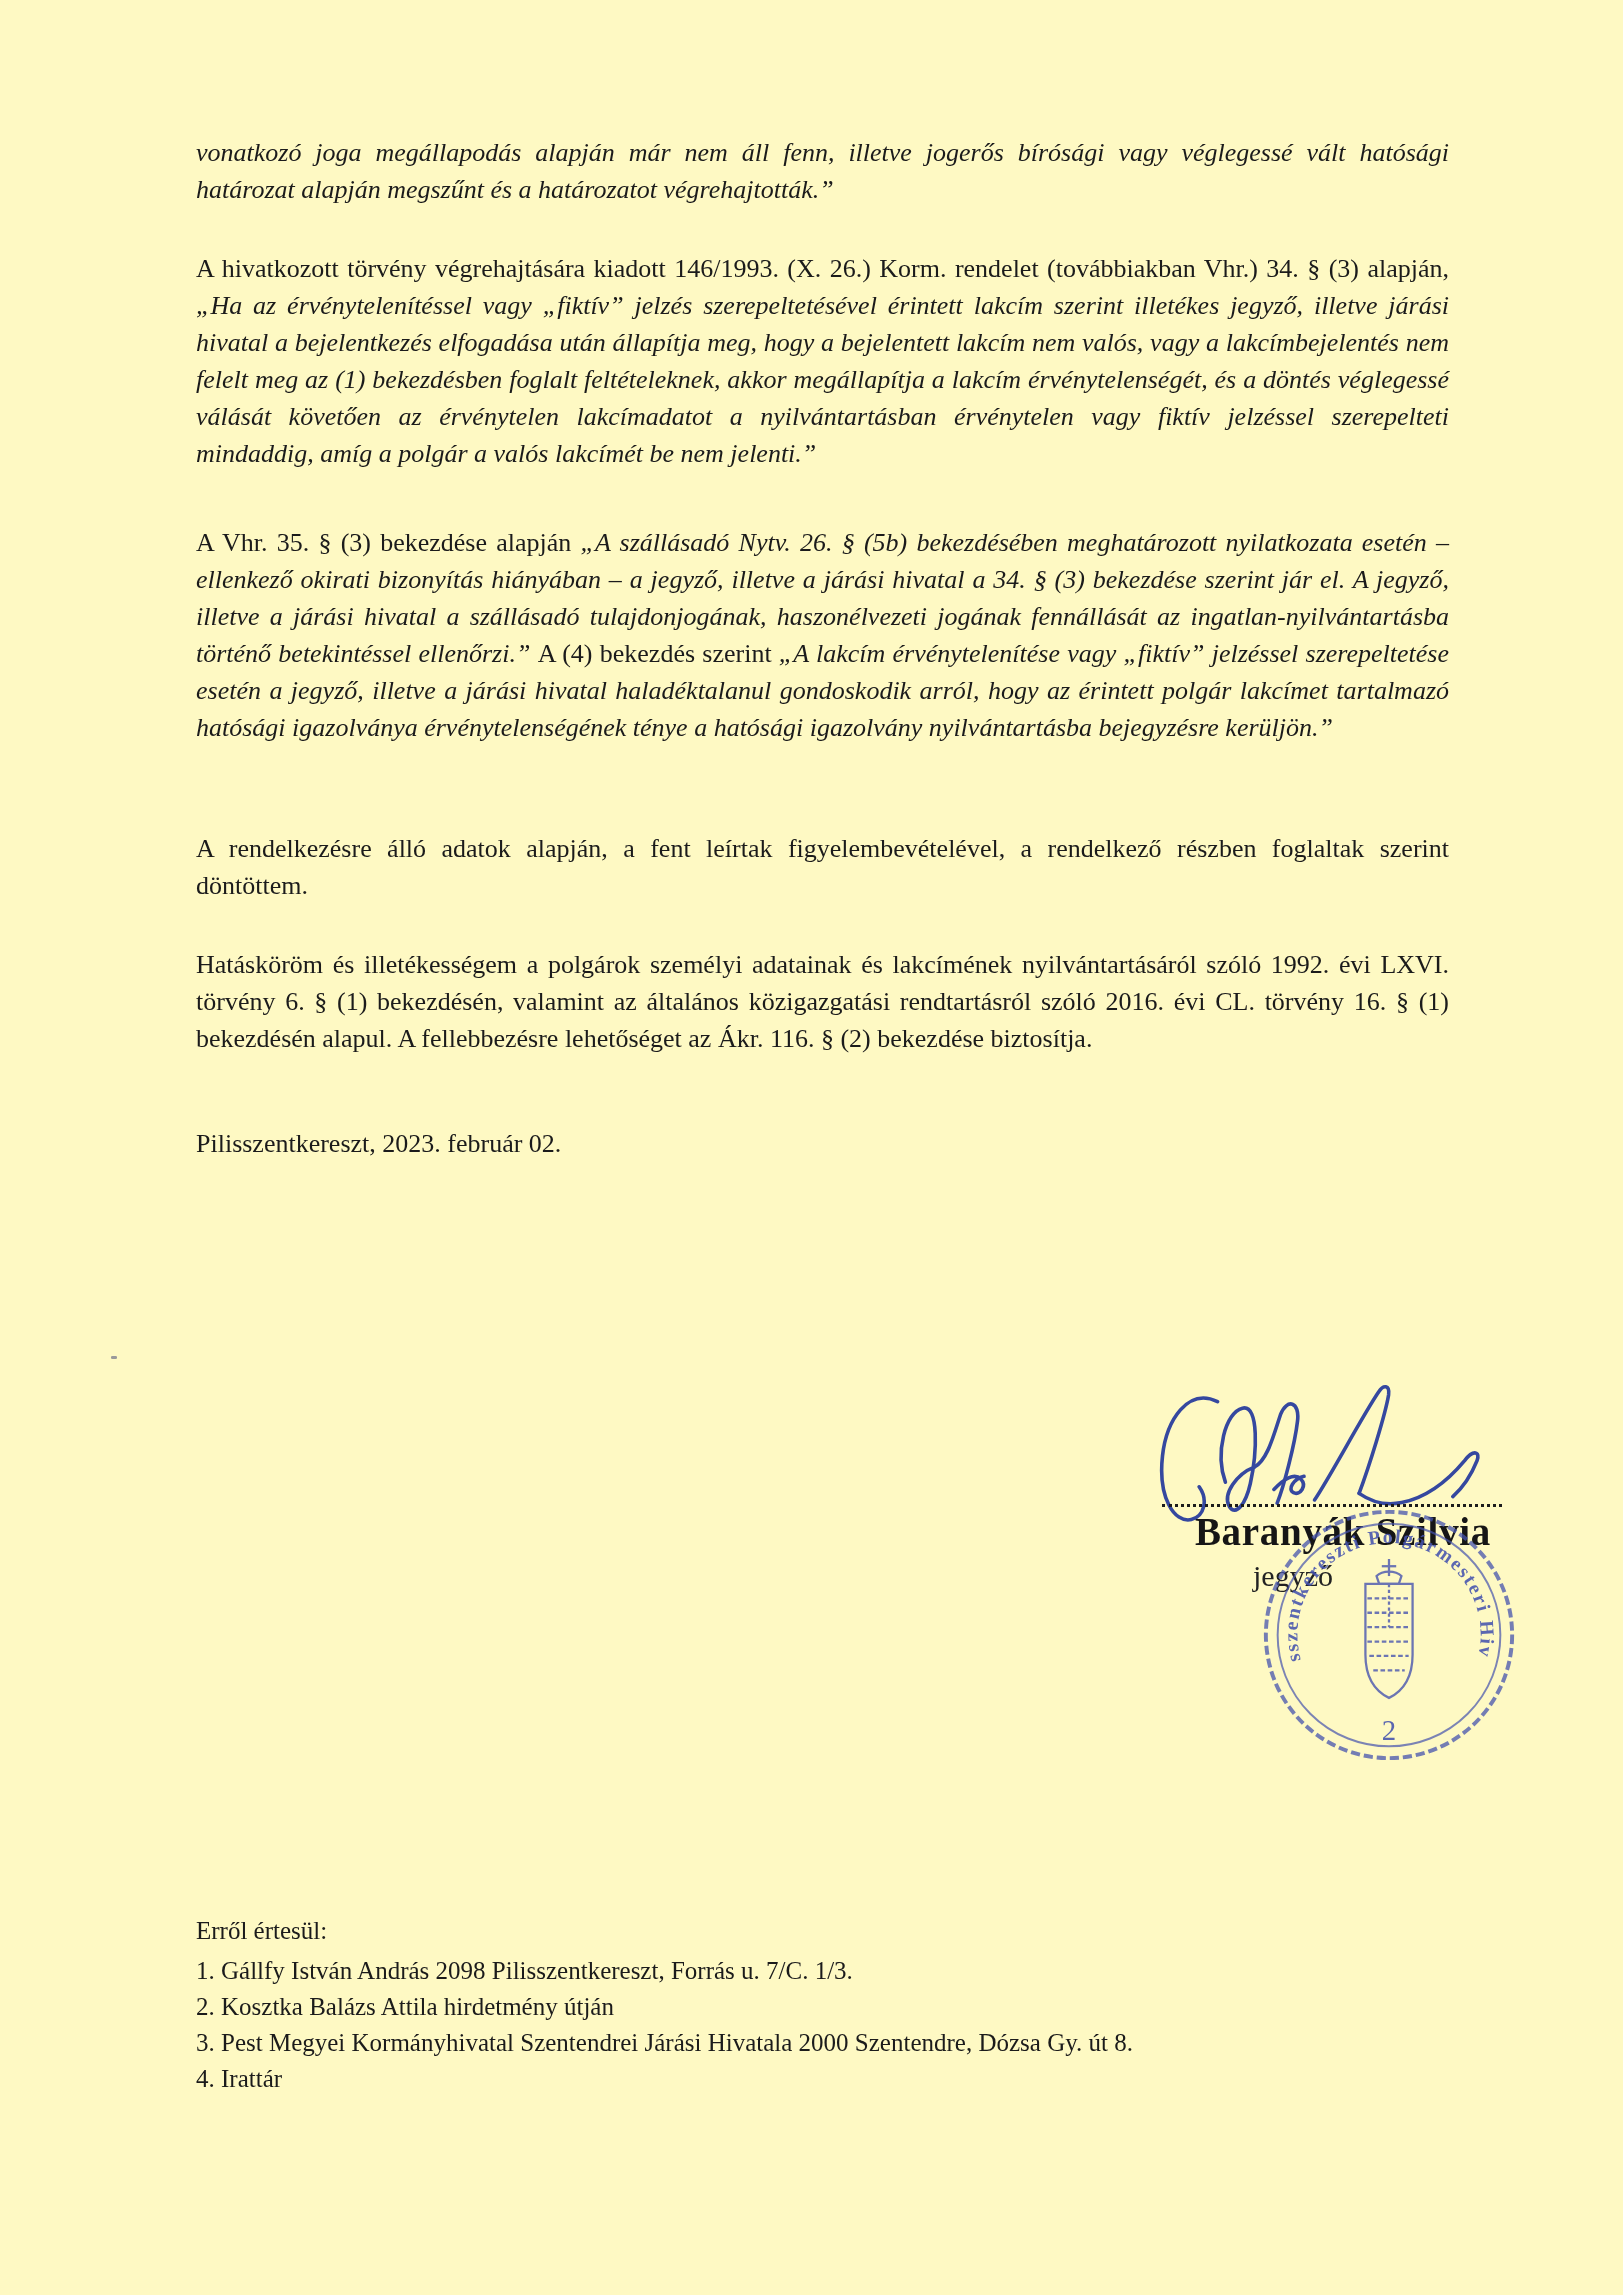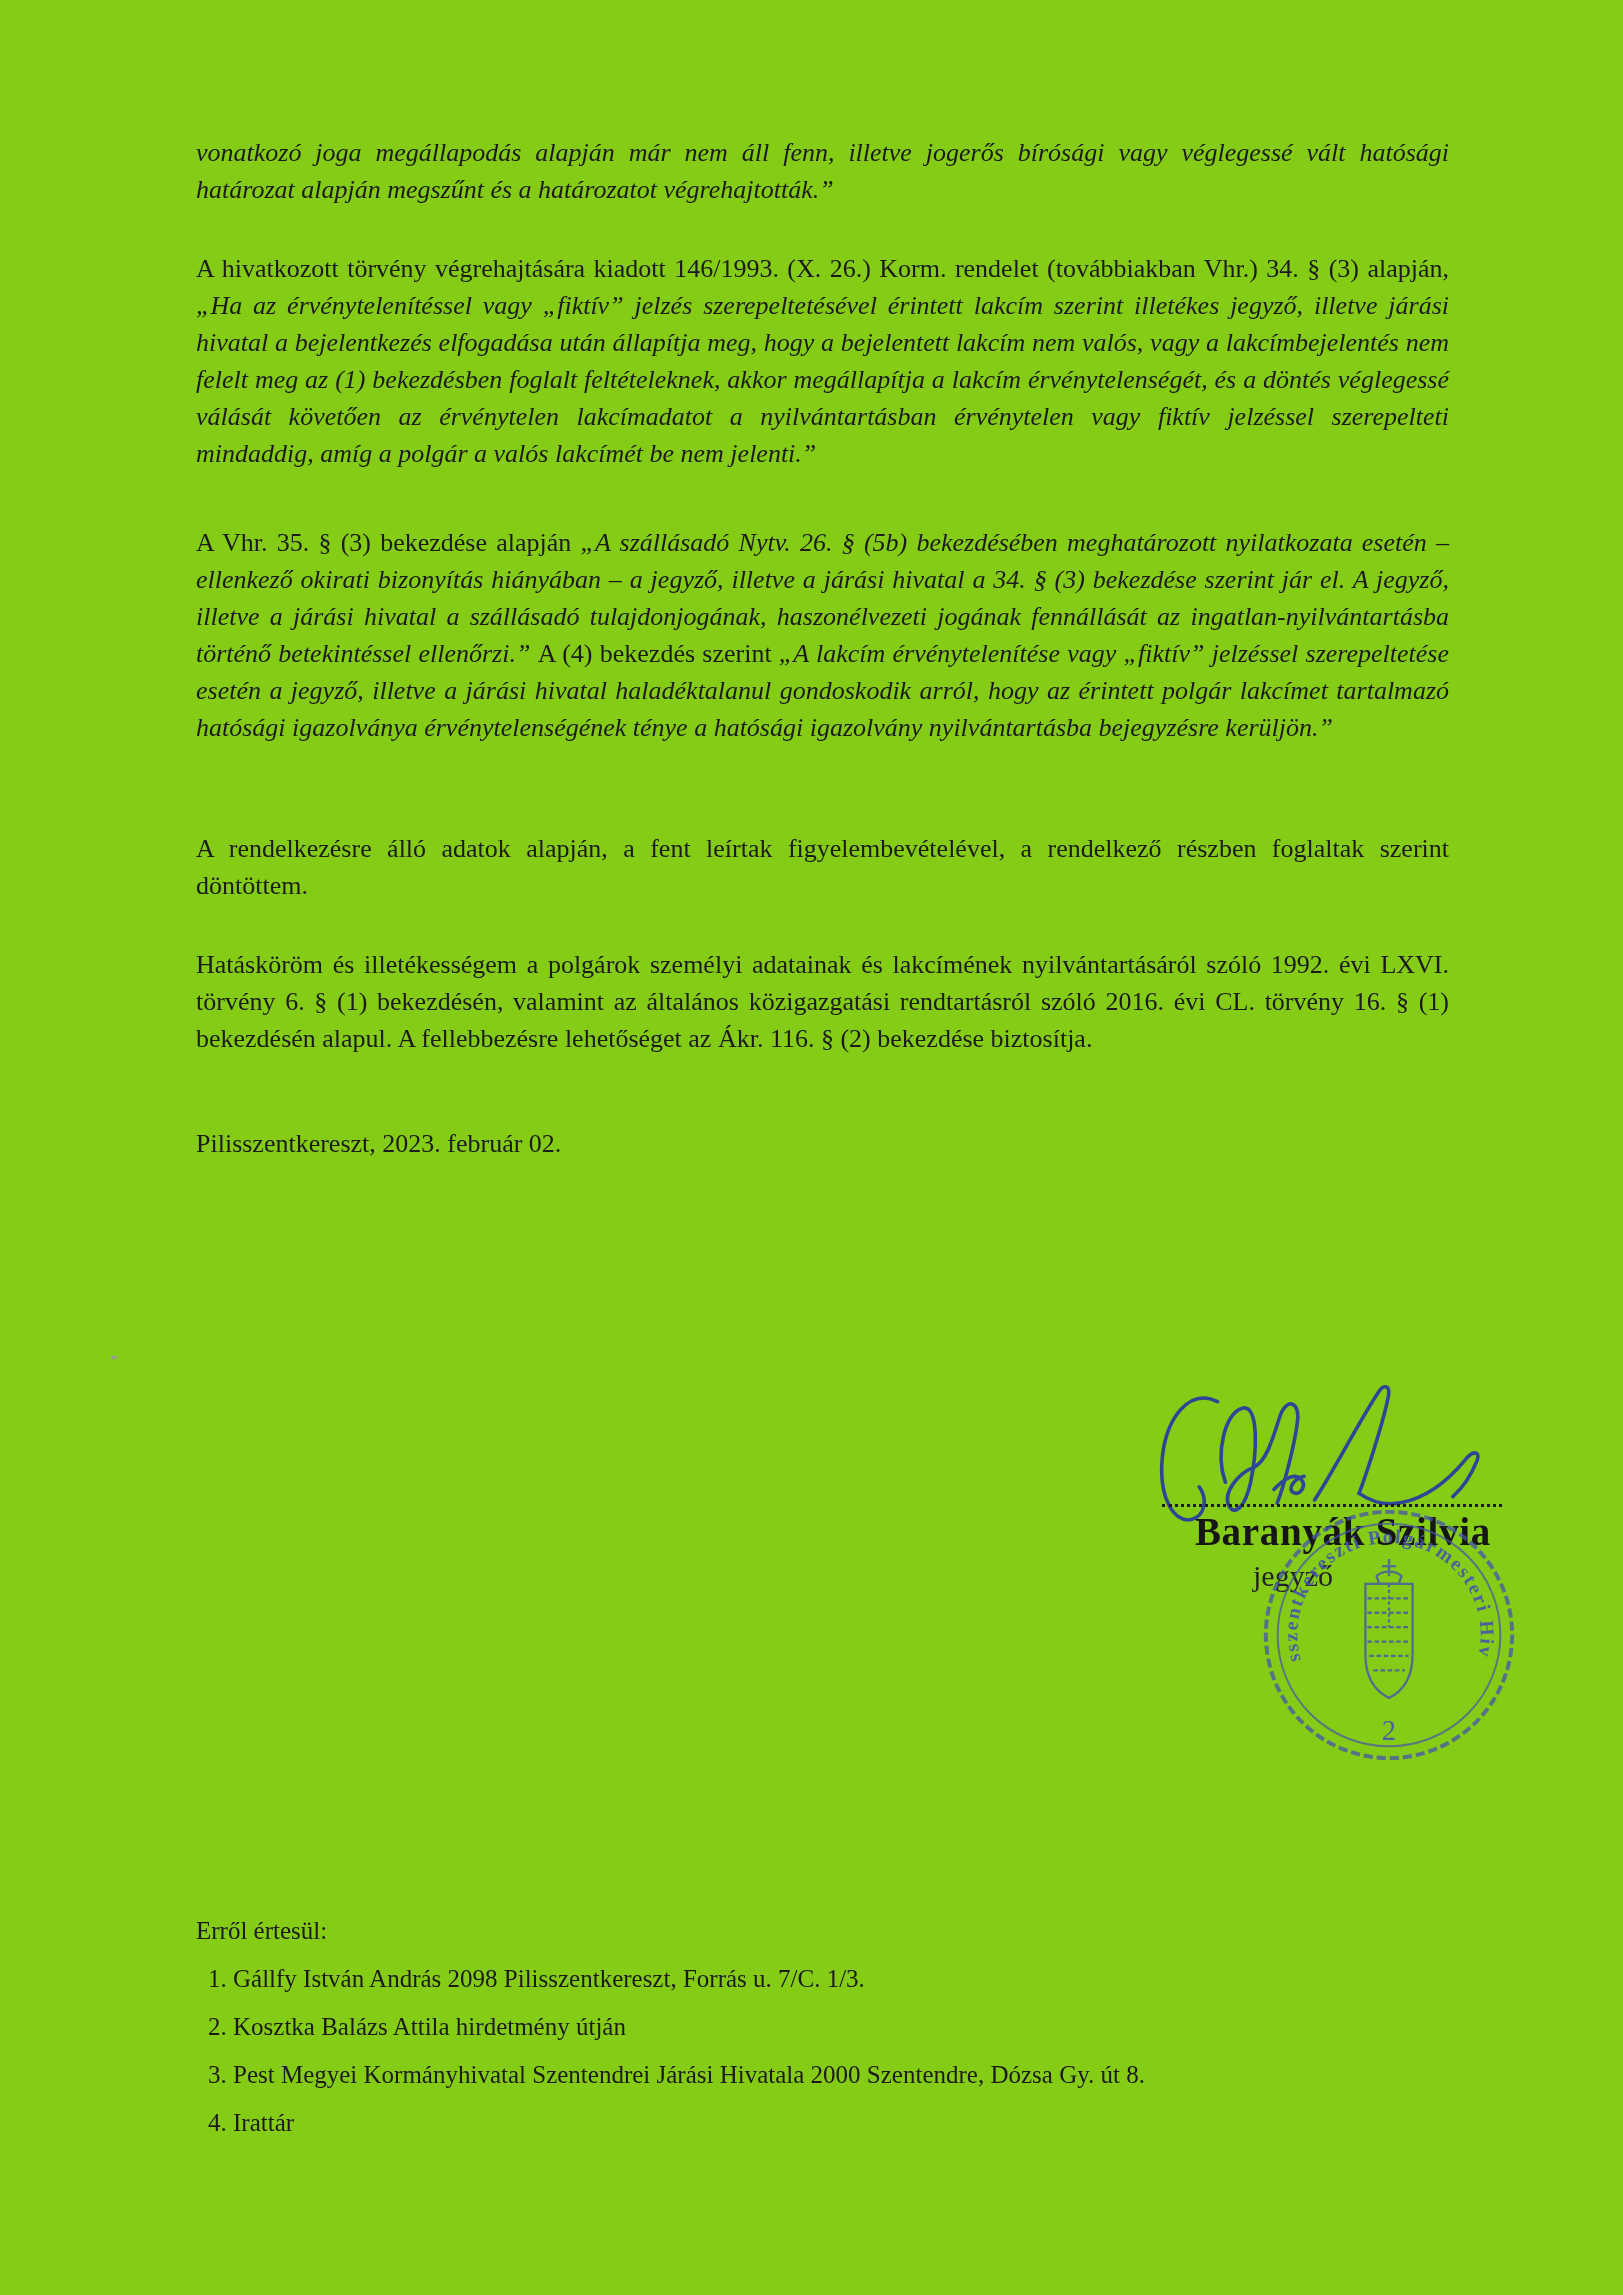--- a/index.html
+++ b/index.html
@@ -1,19 +1,19 @@
 <!DOCTYPE html>
 <html lang="hu" style="font-size:10.5px"><head>
 <meta charset="utf-8">
 <style>
   html,body{margin:0;padding:0;background:#e8e8e8;}
   .page{
     position:relative;
     width:1623px;height:2295px;
-    background:#84cc16;
+    background:#fef9c3;
     overflow:hidden;
     font-family:"Liberation Serif","DejaVu Serif",serif;
     color:#1b1b1b;
   }
   .body-text{
     position:absolute;left:196px;top:134px;width:1253px;
     font-size:26px;line-height:37px;text-align:justify;
   }
   .para{margin:0;}
   .sp-64{margin-bottom:42px;}
@@ -26,21 +26,21 @@
   .sig-svg{position:absolute;left:13px;top:13px;width:367px;height:164px;}
   .sig-dotted{position:absolute;left:23px;top:143px;width:340px;border-top:3.3px dotted #1c1c1c;}
   .sig-name{position:absolute;left:14px;top:148px;width:100%;text-align:center;
     font-weight:bold;font-size:39px;letter-spacing:0.7px;color:#161616;}
   .sig-title{position:absolute;left:-36px;top:190px;width:100%;text-align:center;font-size:30px;color:#222;margin-top:8px;}
   
   .stamp{position:absolute;left:1258px;top:1504px;width:262px;height:262px;opacity:0.88;}
   
   .notify{position:absolute;left:196px;top:1913px;width:1178px;font-size:25px;line-height:36px;}
   .notify-heading{text-underline-offset:3.9px;margin:0 0 3.9px 0;}
-  .notify-item{margin:12px;}
+  .notify-item{margin:0;}
   
   .artifact-dot{position:absolute;left:111px;top:1356px;width:5.9px;height:3.3px;background:#9a9a9a;border-radius:1.3px;}
 </style>
 </head>
 <body>
 
 <div class="page">
 
   <div class="body-text">
     <p class="para sp-64"><span class="it">vonatkozó joga megállapodás alapján már nem áll fenn, illetve jogerős bírósági vagy véglegessé vált hatósági határozat alapján megszűnt és a határozatot végrehajtották.”</span></p>

